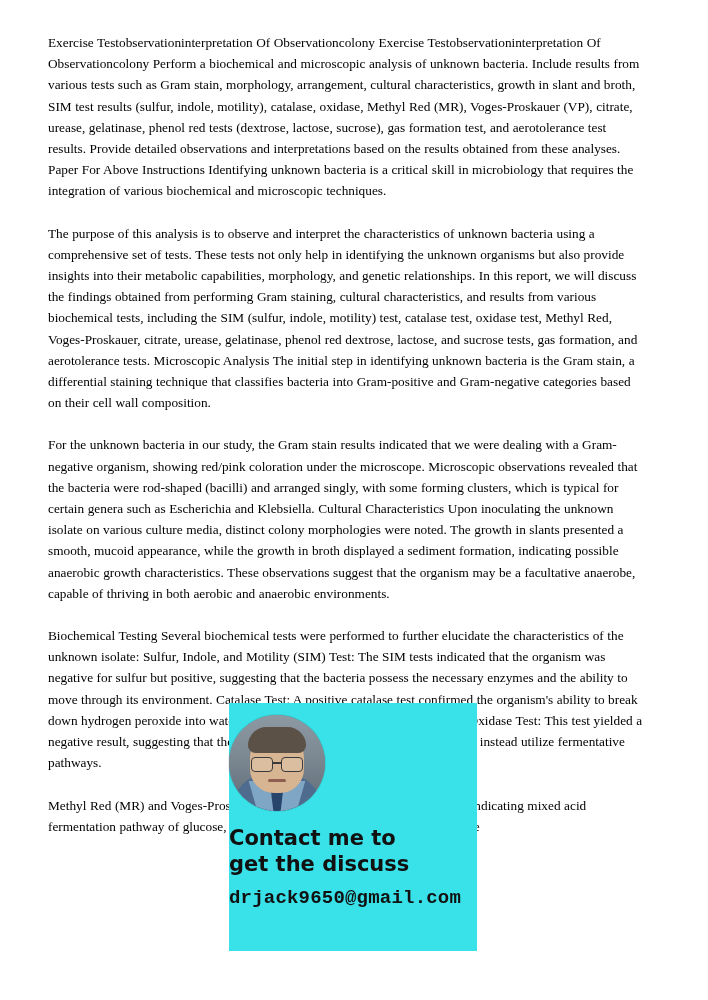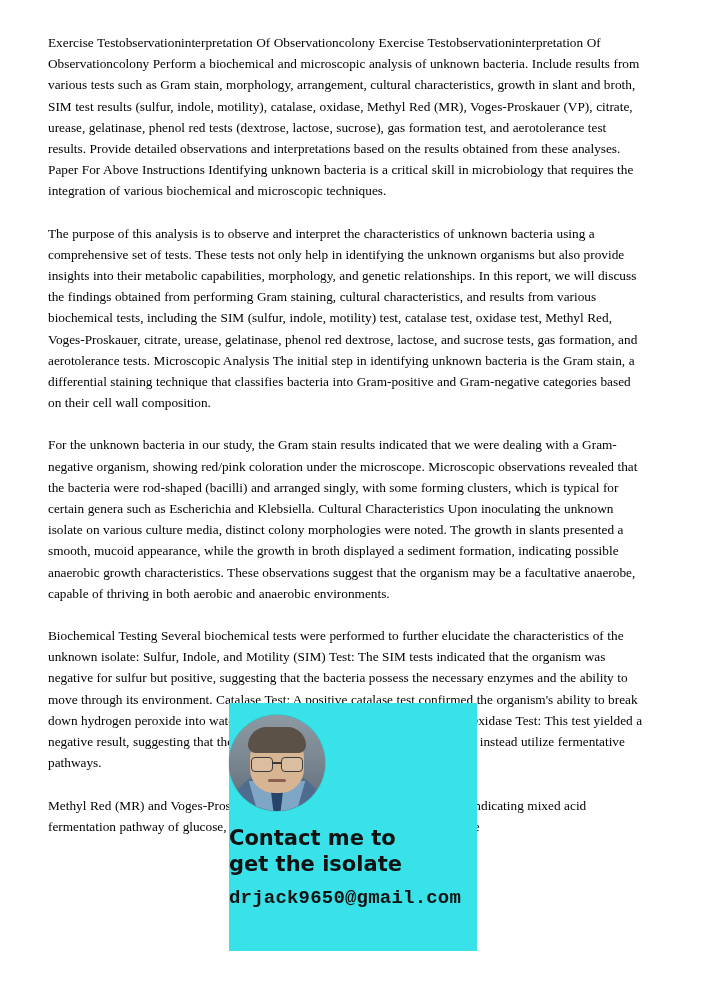--- a/index.html
+++ b/index.html
@@ -186,17 +186,17 @@
       <div class="collar-r"></div>
       <div class="tie"></div>
       <div class="neck"></div>
       <div class="head"></div>
       <div class="hair"></div>
       <div class="glasses"></div>
       <div class="bridge"></div>
       <div class="mouth"></div>
     </div>
     <div class="overlay-line1">Contact me to</div>
-    <div class="overlay-line2">get the isolate</div>
+    <div class="overlay-line2">get the discuss</div>
     <div class="overlay-email">drjack9650@gmail.com</div>
   </div>
 
 </div>
 
 </body></html>

